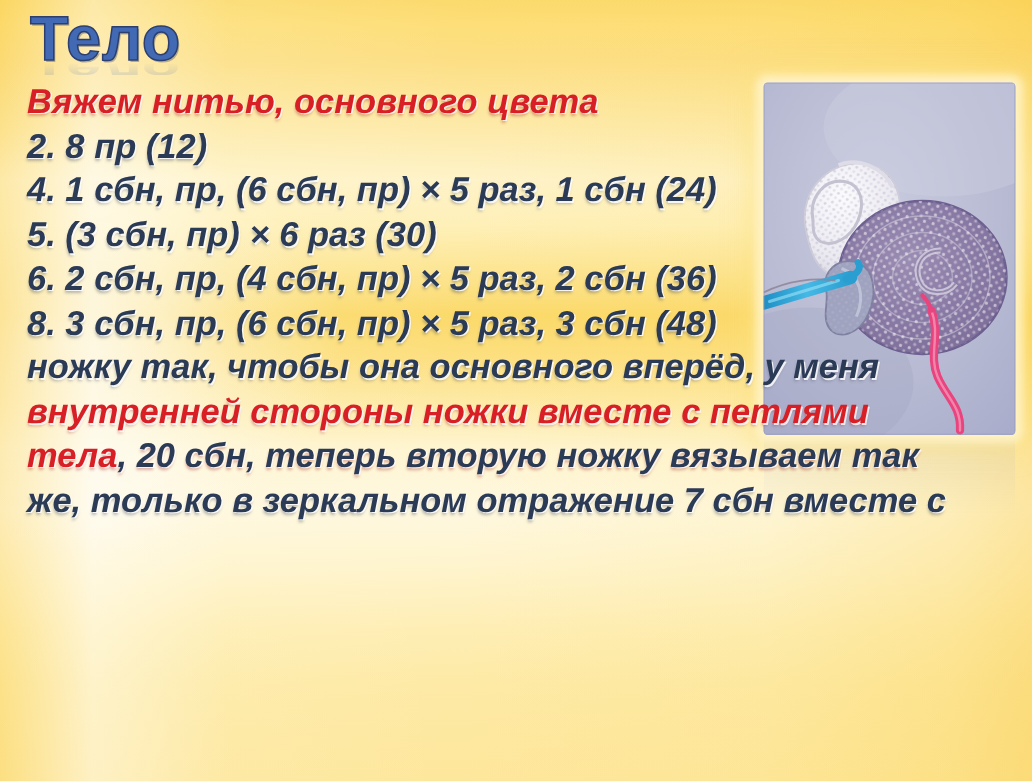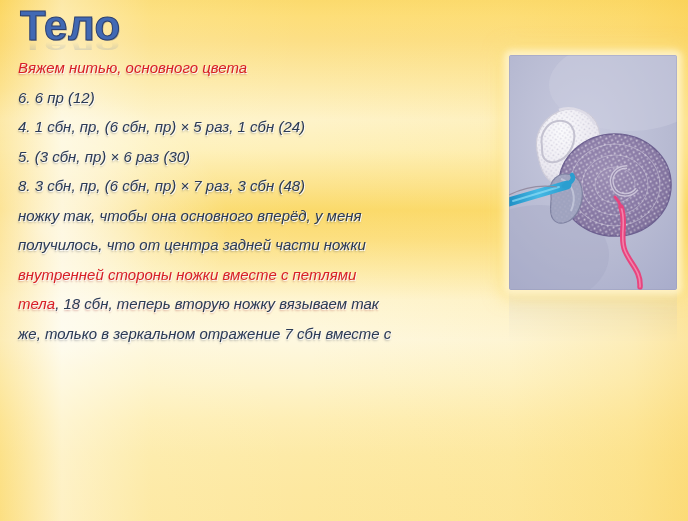--- a/index.html
+++ b/index.html
@@ -94,23 +94,23 @@
   
   .lines {
     position: absolute;
     left: 18px;
     top: 53px;
     width: 656px;
     z-index: 4;
   }
   .line {
     font-family: "Liberation Sans", sans-serif;
-    font-size: 15px;
+    font-size: 23px;
     font-style: italic;
-    font-weight: 400;
+    font-weight: 700;
     line-height: 29.5px;
     color: #2b3a55;
     white-space: nowrap;
     text-shadow:
       1px 1px 0 rgba(255,255,255,0.85),
       0px 2px 2px rgba(60,70,90,0.35);
   }
   .line.red {
     color: #d81f26;
     text-shadow:
@@ -167,28 +167,28 @@
 
 <div id="slide">
 
   <div class="title-wrap">
     <div class="title">Тело</div>
     <div class="title-reflection">Тело</div>
   </div>
 
   <div class="lines">
       <div class="line red"><span>Вяжем нитью, основного цвета</span></div>
-      <div class="line"><span>6. 6 пр (12)</span></div>
+      <div class="line"><span>2. 8 пр (12)</span></div>
       <div class="line"><span>4. 1 сбн, пр, (6 сбн, пр) × 5 раз, 1 сбн (24)</span></div>
       <div class="line"><span>5. (3 сбн, пр) × 6 раз (30)</span></div>
-      <div class="line"><span>8. 3 сбн, пр, (6 сбн, пр) × 7 раз, 3 сбн (48)</span></div>
+      <div class="line"><span>6. 2 сбн, пр, (4 сбн, пр) × 5 раз, 2 сбн (36)</span></div>
+      <div class="line"><span>8. 3 сбн, пр, (6 сбн, пр) × 5 раз, 3 сбн (48)</span></div>
       <div class="line"><span>ножку так, чтобы она основного вперёд, у меня</span></div>
-      <div class="line"><span>получилось, что от центра задней части ножки</span></div>
       <div class="line red"><span>внутренней стороны ножки вместе с петлями</span></div>
-      <div class="line red"><span>тела</span><span style="color: rgb(43, 58, 85);">, 18 сбн, теперь вторую ножку вязываем так</span></div>
+      <div class="line red"><span>тела</span><span style="color: rgb(43, 58, 85);">, 20 сбн, теперь вторую ножку вязываем так</span></div>
       <div class="line"><span>же, только в зеркальном отражение 7 сбн вместе с</span></div>
     </div>
 
   <div class="photo-reflection">
     <div class="photo-inner"></div>
   </div>
 
   <div class="photo-frame">
     <div class="photo-inner">
       <svg class="photo-svg" viewBox="0 0 168 235" preserveAspectRatio="none">

